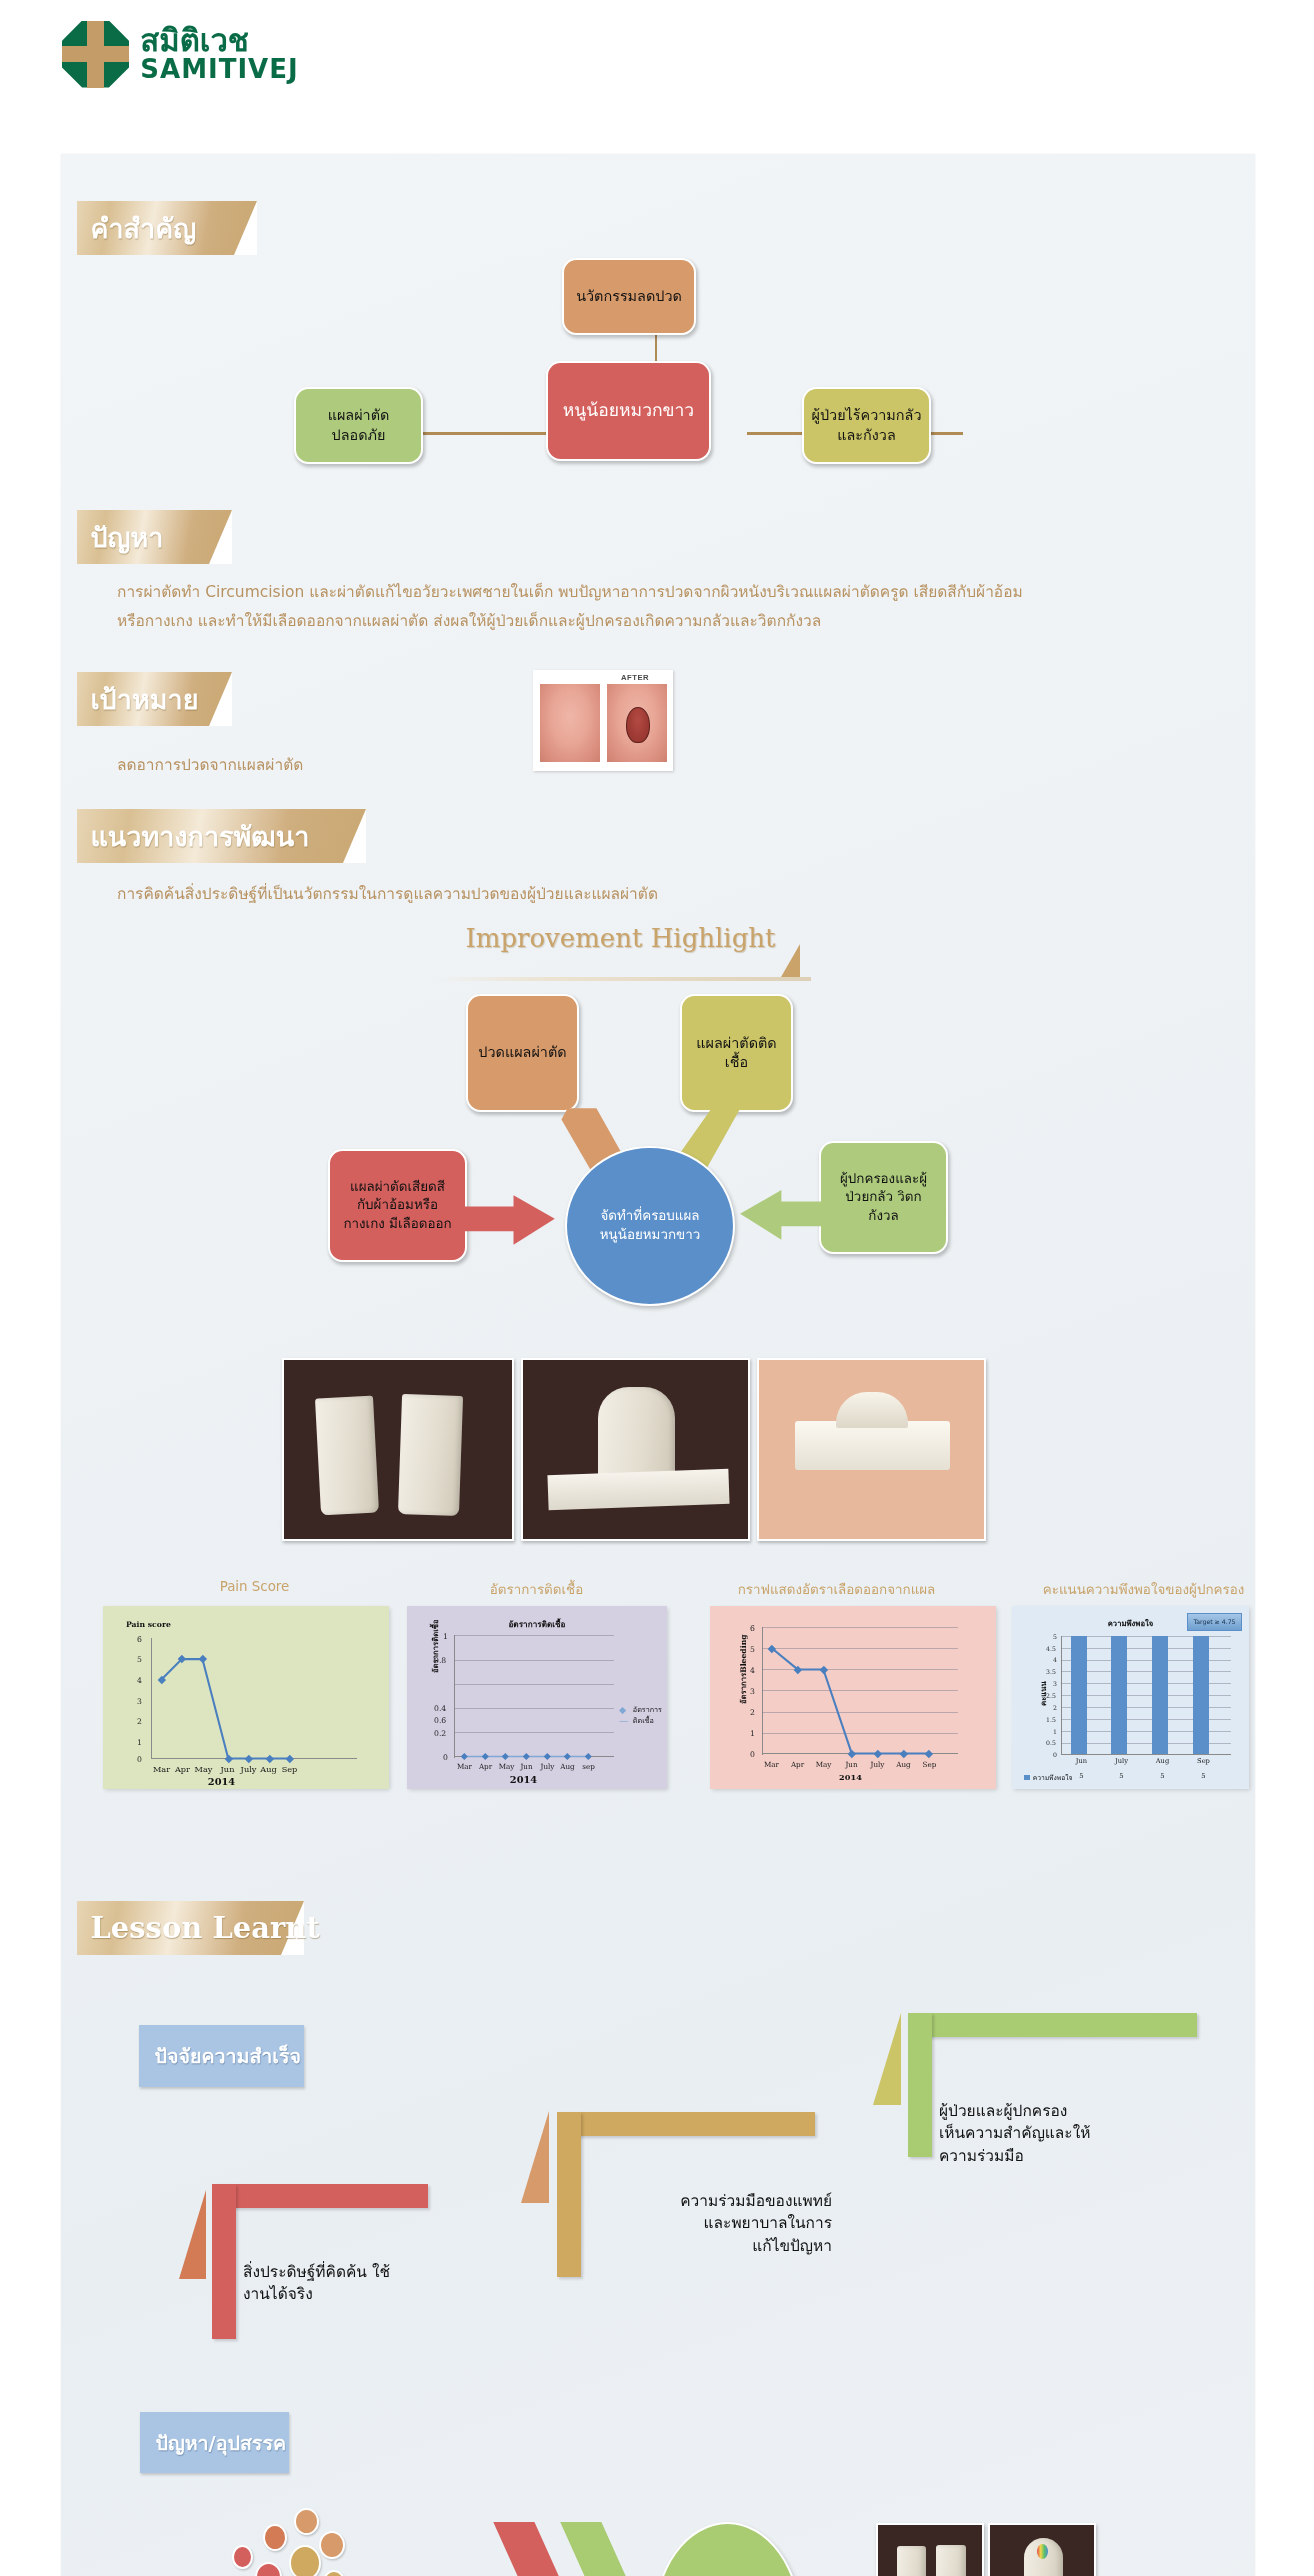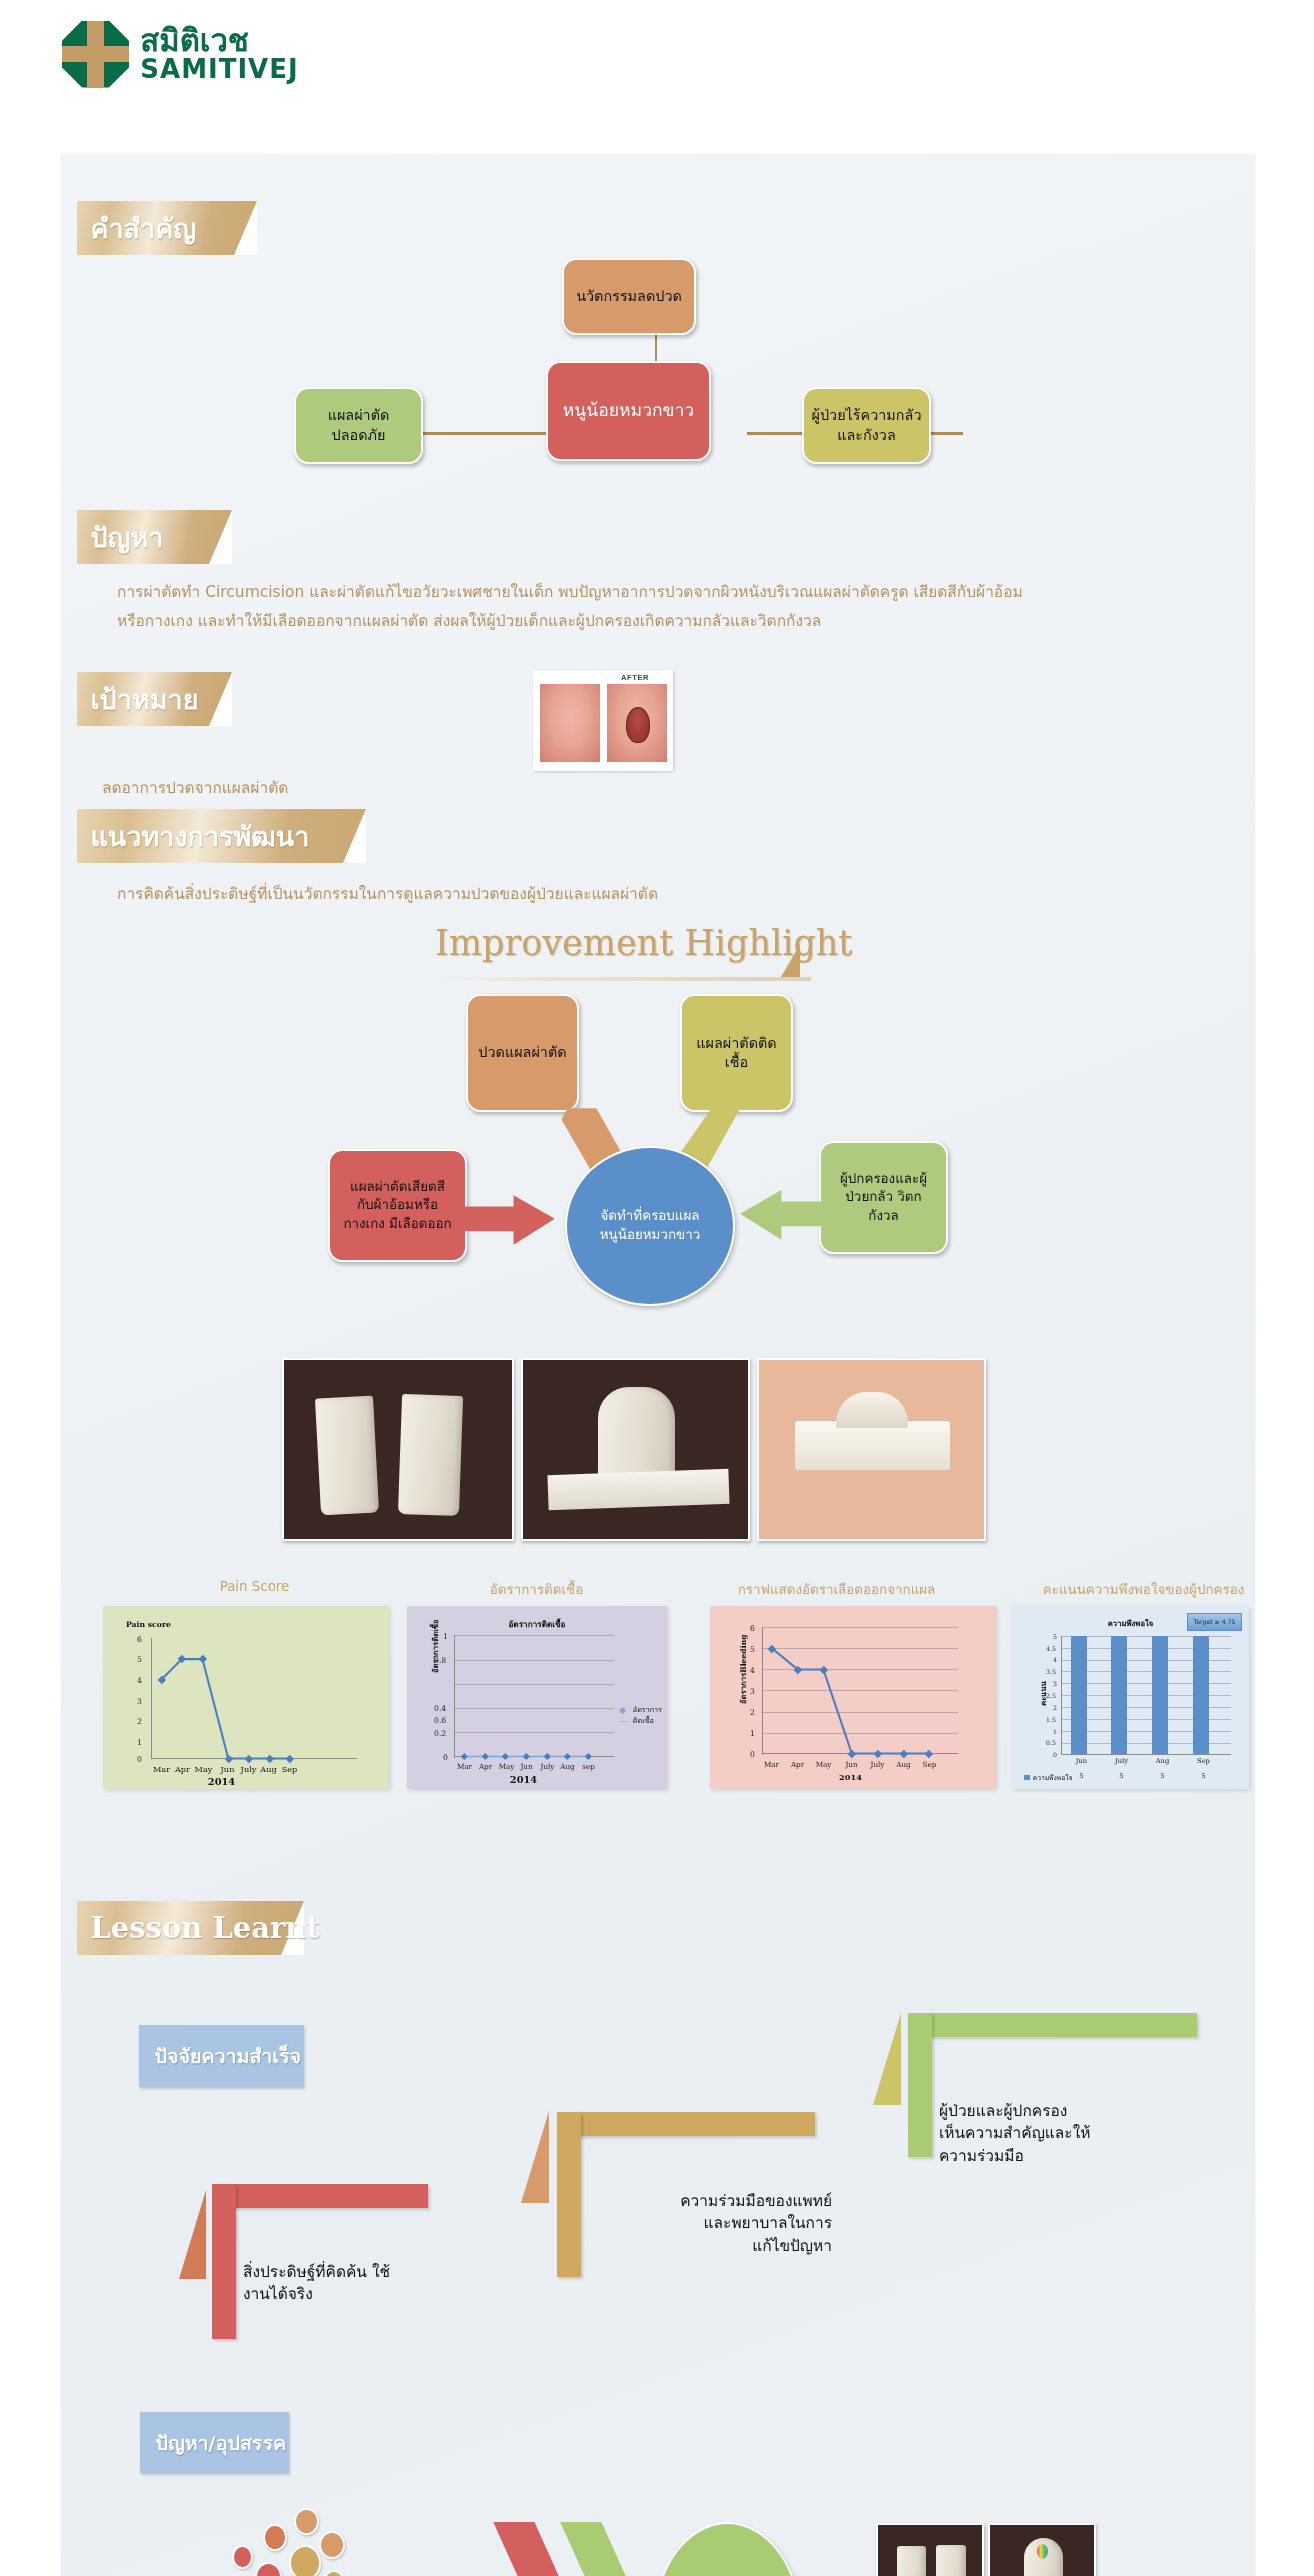--- a/index.html
+++ b/index.html
@@ -53,22 +53,22 @@
   
   .rbox { position:absolute; border-radius:14.4px; display:flex; align-items:center;
           justify-content:center; text-align:center; color:#111; font-size:14.4px;
           line-height:1.35; padding:5.2px 7.2px;
           box-shadow:1.5px 2.6px 3.6px rgba(0,0,0,.22); border:2.1px solid #ffffff; }
   .rbox.white-txt { color:#ffffff; font-size:17.5px; }
 
   .connector { position:absolute; background:#b08b54; }
 
   
-  .ih-title { position:absolute; left:435px; top:923px; width:371px; 
-              font-family:"DejaVu Serif","Liberation Serif",serif; font-size:35px;
+  .ih-title { position:absolute; left:435px; top:923px; width:371px; text-align:center;
+              font-family:"DejaVu Serif","Liberation Serif",serif; font-size:26px;
               color:#c9a36a; text-shadow:1px 1px 1px rgba(150,120,70,.35); white-space:nowrap; }
   .ih-rule { position:absolute; left:435px; top:977px; width:376px; height:4.1px;
              background:linear-gradient(90deg,rgba(230,220,200,0) 0%,#ece3d2 30%,#ddd0b7 100%); }
   .ih-tri { position:absolute; left:781px; top:944px; width:0; height:0;
             border-left:19.6px solid transparent; border-bottom:33px solid #c9a36a; }
 
   .ellipse { position:absolute; border-radius:50%; display:flex; align-items:center;
              justify-content:center; text-align:center; color:#fff; font-size:13.4px;
              line-height:1.4; box-shadow:1.5px 2.6px 4.1px rgba(0,0,0,.22); border:2.1px solid #fff; }
 
@@ -164,21 +164,21 @@
 
 <div class="ribbon" style="left:77px; top:510px; width:155px;text-align:center;">
   <span>ปัญหา</span>
 </div>
 <div class="body-text" style="left:117px; top:579px; width:1113px;">การผ่าตัดทำ Circumcision และผ่าตัดแก้ไขอวัยวะเพศชายในเด็ก พบปัญหาอาการปวดจากผิวหนังบริเวณแผลผ่าตัดครูด เสียดสีกับผ้าอ้อม</div>
 <div class="body-text" style="left:117px; top:608px; width:1113px;">หรือกางเกง และทำให้มีเลือดออกจากแผลผ่าตัด ส่งผลให้ผู้ป่วยเด็กและผู้ปกครองเกิดความกลัวและวิตกกังวล</div>
 
 <div class="ribbon" style="left:77px; top:672px; width:155px;">
   <span>เป้าหมาย</span>
 </div>
-<div class="body-text" style="left:102px; top:752px; width:464px;margin-top:23px;">ลดอาการปวดจากแผลผ่าตัด</div>
+<div class="body-text" style="left:117px; top:752px; width:464px;">ลดอาการปวดจากแผลผ่าตัด</div>
 
 <div class="ba-card" style="left:533px; top:670px; width:140px; height:101px;">
   <div class="ba-label" style="left:13.4px; top:2.6px; width:52px; text-align:center;margin-top:10px;">BEFORE</div>
   <div class="ba-label" style="left:76px; top:2.6px; width:52px; text-align:center;">AFTER</div>
   <div class="ba-img" style="left:7.2px; top:14px; width:60px; height:78px;"></div>
   <div class="ba-img" style="left:74px; top:14px; width:60px; height:78px;">
     <div style="position:absolute; left:18.5px; top:23px; width:24px; height:36px; border-radius:50% 50% 46% 46%;
                 background:radial-gradient(ellipse at 50% 35%,#b44b42,#8e2f2a); border:1px solid #5c1f1b;"></div>
   </div>
 </div>

